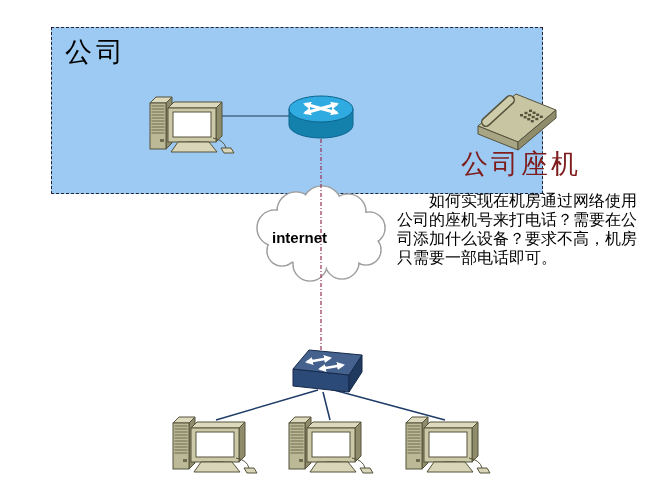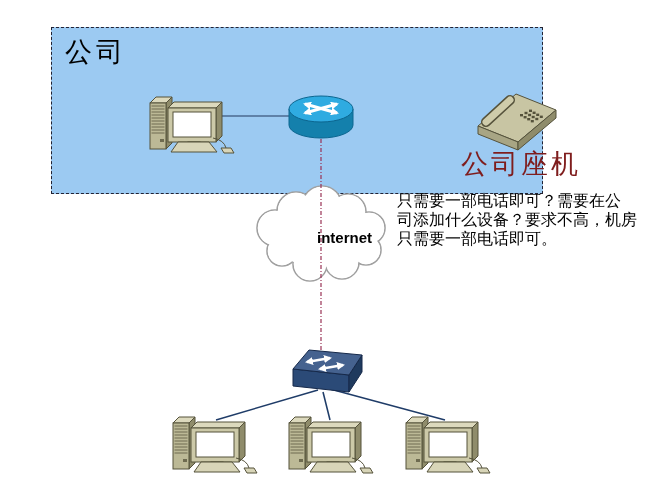--- a/index.html
+++ b/index.html
@@ -28,21 +28,21 @@
     white-space: nowrap;
   }
   .overlay {
     position: absolute;
     left: 0; top: 0;
   }
   .internet-label {
     position: absolute;
     left: 272px; top: 229px;
     width: 100px;
-    text-align: right;
+    text-align: left;
     font-family: "Liberation Sans", "DejaVu Sans", sans-serif;
     font-weight: bold;
     font-size: 15px;
     color: #000000;
   }
   .phone-label {
     position: absolute;
     left: 461px; top: 146px;
     font-size: 27px;
     color: #7f1d1d;
@@ -197,18 +197,19 @@
         <rect x="69.8" y="27.6" width="3" height="2.4"></rect>
       </g>
     </g>
   </svg>
 
   <div class="internet-label">internet</div>
 
   <div class="phone-label">公司座机</div>
 
   <div class="note">
-    <div class="note-line">只需要一部电话即可？需要在公</div>
+    <div class="note-line indent">如何实现在机房通过网络使用</div>
+    <div class="note-line">公司的座机号来打电话？需要在公</div>
     <div class="note-line">司添加什么设备？要求不高，机房</div>
     <div class="note-line">只需要一部电话即可。</div>
   </div>
 
 </div>
 
 </body></html>

